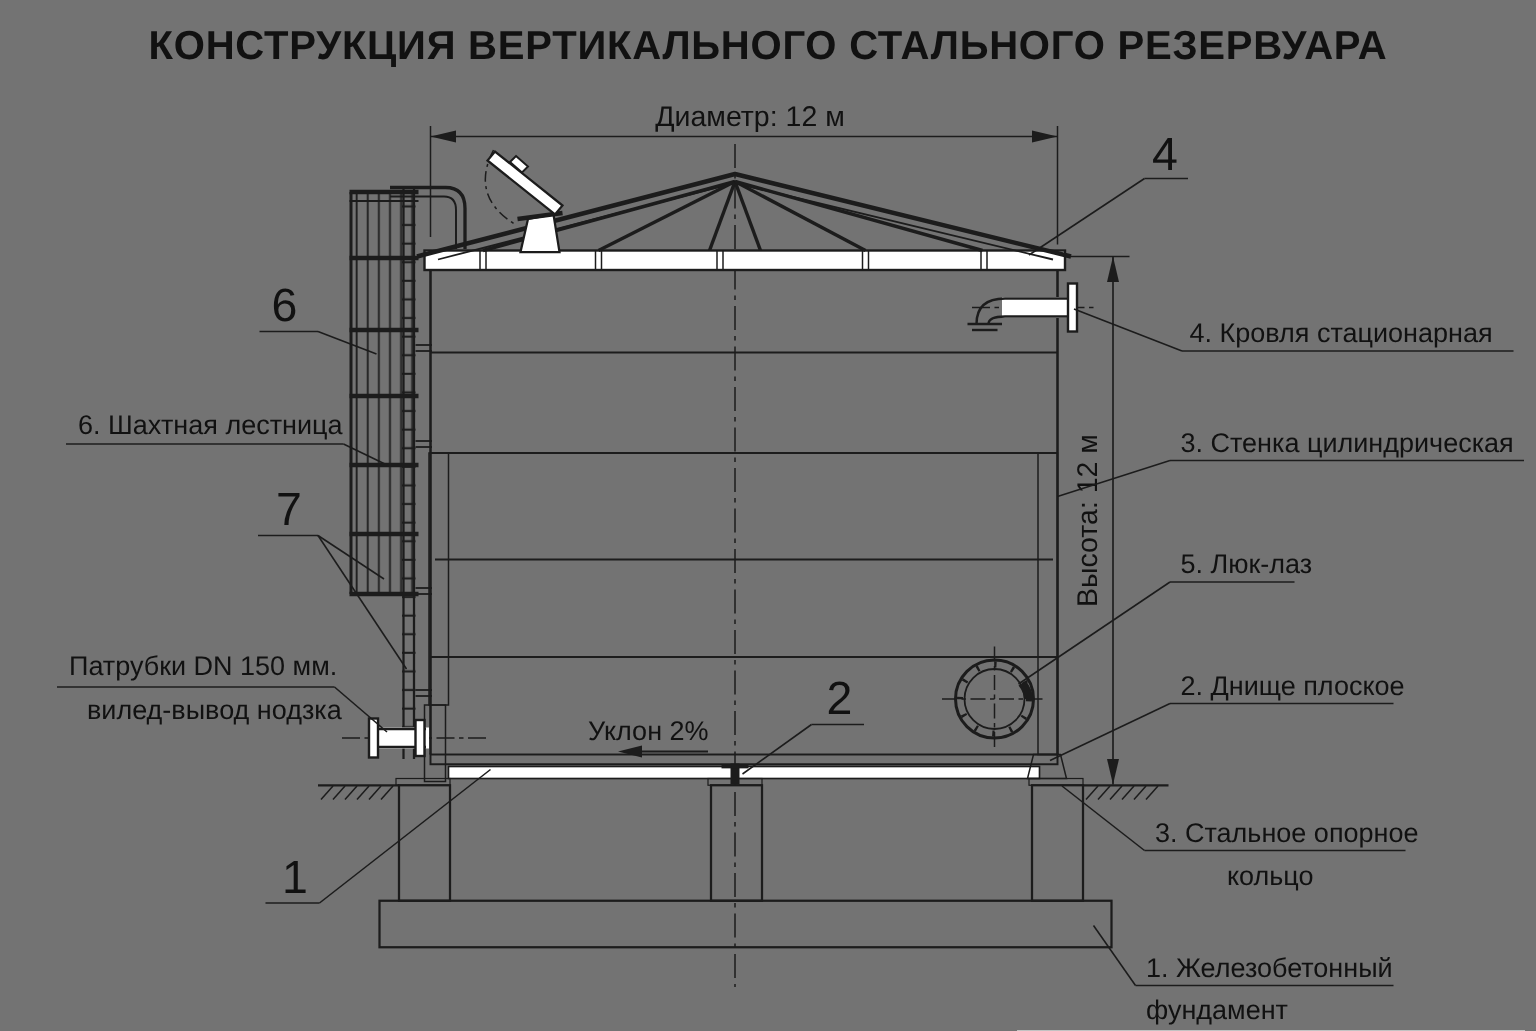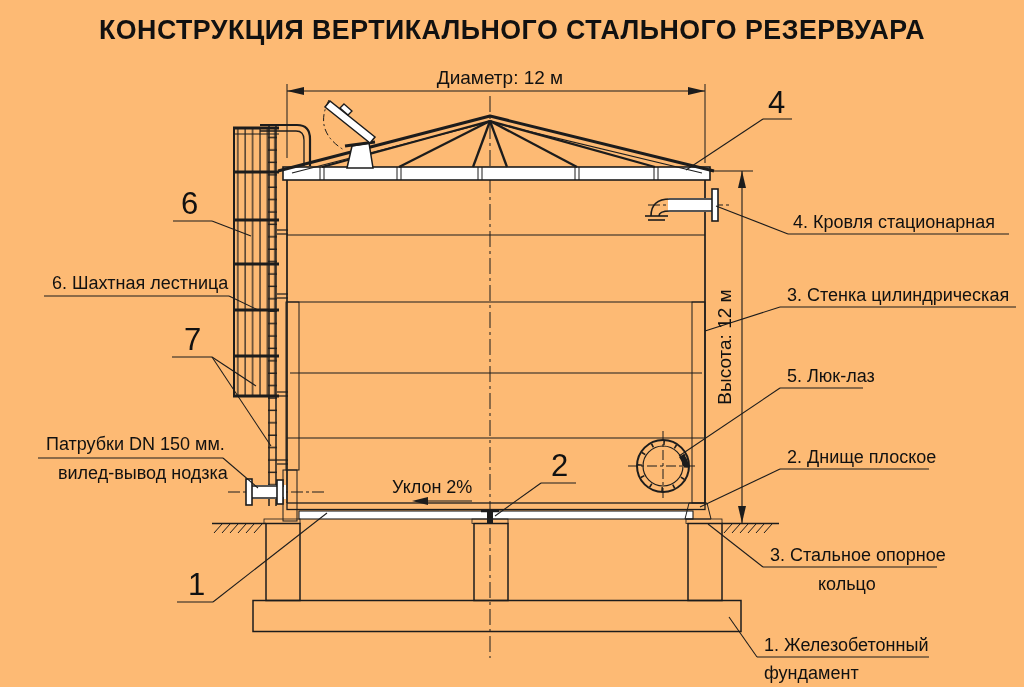--- a/index.html
+++ b/index.html
@@ -1,16 +1,16 @@
 <!DOCTYPE html>
 <html><head>
 <meta charset="utf-8">
 <style>
   html,body{margin:0;padding:0;background:#fff;}
-  .page{position:relative;width:1024px;height:687px;background:#fdba74;overflow:hidden;
+  .page{position:relative;width:1024px;height:687px;background:#737373;overflow:hidden;
         font-family:"Liberation Sans",sans-serif;}
   svg{position:absolute;left:0;top:0;}
   text{font-family:"Liberation Sans",sans-serif;fill:#111;}
   .title{font-size:27px;font-weight:bold;letter-spacing:.5px;}
   .lbl{font-size:18px;}
   .num{font-size:31px;}
   .dim{font-size:19px;}
   .ln{stroke:#1c1c1c;fill:none;}
   .fill{fill:#1c1c1c;stroke:none;}
   .wh{fill:#fff;stroke:#1c1c1c;}

